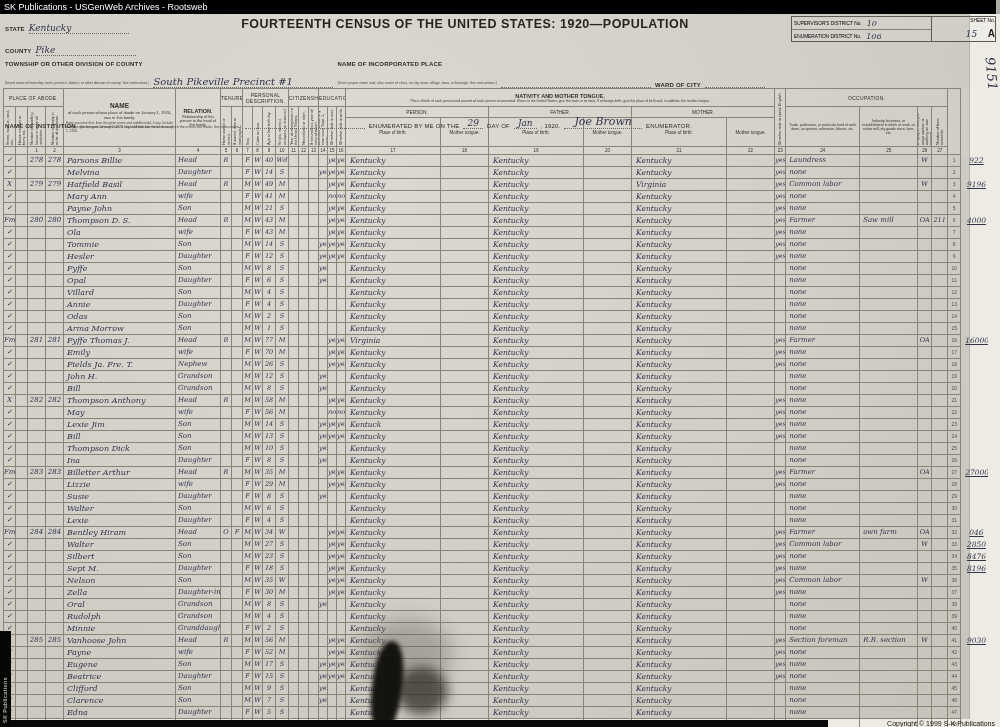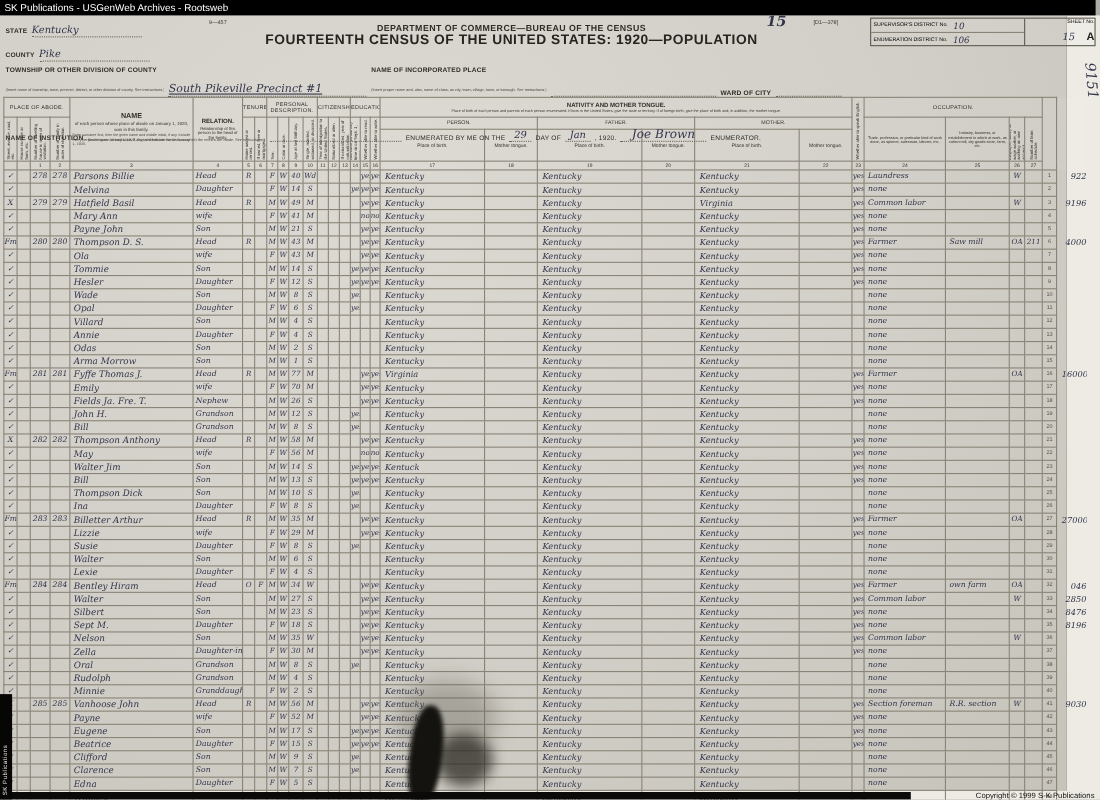--- a/index.html
+++ b/index.html
@@ -41,21 +41,21 @@
   .dist-row { font-size:4.8px; padding:1px 2px; border-bottom:1px solid #8a8478; height:13px; display:flex; align-items:center; }
   .dist-row:last-child { border-bottom:none; }
   .dist-row .dv { font-size:8px; margin-left:5px; }
   .dist-right { flex:1; text-align:right; position:relative; }
   .sheet-lbl { font-size:4.8px; padding-top:1px; }
   .sheet-val { font-size:9px; display:inline-block; margin-right:6px; }
   .sheet-letter { display:inline-block; font-size:10px; font-weight:bold; color:#26231f; }
   .line2 { position:absolute; left:5px; right:215px; top:38px; display:flex; align-items:flex-end; gap:4px; white-space:nowrap; }
   .line3 { position:absolute; left:5px; right:6px; top:57px; display:flex; align-items:flex-end; gap:4px; white-space:nowrap; }
   .lblstack { display:inline-block; vertical-align:bottom; max-width:170px; overflow:hidden; }
-  .hw.big { font-size:10px;text-decoration:underline; }
+  .hw.big { font-size:10px; }
   .hw.med { font-size:9px; padding:0 4px; }
   .hw.sig { font-size:11px; padding:0 10px;margin-top:44px; }
   .w180 { width:180px; } .w150 { width:150px; } .w120 { width:120px; } .w60 { width:60px; }
 
   
   table.census { border-collapse:collapse; table-layout:fixed; width:984px; margin-left:3px; background:transparent; }
   .census th, .census td { border:1px solid #8a8478; overflow:hidden; vertical-align:middle; }
   .census thead th { font-weight:normal; color:#332f29; background:rgba(255,255,255,.06); }
   .census thead tr.r1 { height:18px; } .census thead tr.r2 { height:10px; }
   .census thead tr.r3 { height:26px; } .census thead tr.r4 { height:8px; }
@@ -76,21 +76,21 @@
 
   .census tbody td { height:11.5px; line-height:11px; white-space:nowrap; }
   td.mark { font-size:7px; text-align:center; }
   td.num  { font-size:7px; text-align:center; }
   td.name { font-size:8px; text-align:left; padding-left:3px; }
   td.rel  { font-size:7px; text-align:left; padding-left:2px; }
   td.c    { font-size:6.5px; text-align:center; }
   td.pob  { font-size:7.5px; text-align:left; padding-left:4px; }
   td.occ  { font-size:7px; text-align:left; padding-left:3px; }
   td.ln   { font-family:"Liberation Sans",sans-serif; font-style:normal; font-size:5px; text-align:center; color:#55514a; }
-  td.mgn  { border:none; background:transparent; font-size:7.5px; text-align:right; padding-left:4px; }
+  td.mgn  { border:none; background:transparent; font-size:7.5px; text-align:center; padding-left:4px;text-decoration:underline; }
   th.mgn-h { border:none; background:transparent; }
 
   
   .code9151 { position:absolute; right:-8px; top:52px; transform:rotate(85deg); font-size:13px; z-index:5; }
   .smudge { position:absolute; z-index:8; }
   .s1 { left:372px; bottom:-6px; width:30px; height:92px; background:#14130f; border-radius:45%; filter:blur(2px); transform:rotate(7deg); }
   .s2 { left:396px; bottom:12px; width:52px; height:48px; background:rgba(45,42,36,.75); border-radius:50%; filter:blur(6px); }
   .s3 { left:362px; bottom:40px; width:90px; height:70px; background:rgba(90,85,75,.35); border-radius:50%; filter:blur(10px); }
   .corner-black { position:absolute; left:0; bottom:0; width:11px; height:96px; background:#060605; z-index:12; }
   .corner-black .wm { position:absolute; left:2px; bottom:4px; color:#e8e6df; font-size:5.5px; white-space:nowrap;
@@ -108,26 +108,20 @@
 <div class="scan">
   <div class="paper"></div>
   <div class="content">
 
     <div class="fh">
       <div class="state-block">
         <div class="fl"><span class="lbl b">STATE</span><span class="hw underl">Kentucky</span></div>
         <div class="fl"><span class="lbl b">COUNTY</span><span class="hw underl">Pike</span></div>
       </div>
       <div class="center-block">
-        <div class="dept-line">
-          <span class="code">9—457</span>
-          <span class="dept">DEPARTMENT OF COMMERCE—BUREAU OF THE CENSUS</span>
-          <span class="pageno hw">15</span>
-          <span class="code2">[D1—378]</span>
-        </div>
         <div class="main-title">FOURTEENTH CENSUS OF THE UNITED STATES: 1920—POPULATION</div>
       </div>
       <div class="dist-box">
         <div class="dist-left">
           <div class="dist-row">
               <span>SUPERVISOR'S DISTRICT No.</span>
               <span class="hw dv">10</span>
             </div>
           <div class="dist-row">
               <span>ENUMERATION DISTRICT No.</span>
@@ -588,21 +582,21 @@
             <td class="hw c"></td>
             <td class="hw c"></td>
             <td class="ln">9</td>
             <td class="mgn hw"></td>
           </tr>
           <tr>
             <td class="hw mark">✓</td>
             <td class="hw c"></td>
             <td class="hw num"></td>
             <td class="hw num"></td>
-            <td class="hw name">Wade</td>
+            <td class="hw name">Fyffe</td>
             <td class="hw rel">Son</td>
             <td class="hw c"></td>
             <td class="hw c"></td>
             <td class="hw c">M</td>
             <td class="hw c">W</td>
             <td class="hw c">8</td>
             <td class="hw c">S</td>
             <td class="hw c"></td>
             <td class="hw c"></td>
             <td class="hw c"></td>
@@ -1017,21 +1011,21 @@
             <td class="hw c"></td>
             <td class="hw c"></td>
             <td class="ln">22</td>
             <td class="mgn hw"></td>
           </tr>
           <tr>
             <td class="hw mark">✓</td>
             <td class="hw c"></td>
             <td class="hw num"></td>
             <td class="hw num"></td>
-            <td class="hw name">Walter Jim</td>
+            <td class="hw name">Lexie Jim</td>
             <td class="hw rel">Son</td>
             <td class="hw c"></td>
             <td class="hw c"></td>
             <td class="hw c">M</td>
             <td class="hw c">W</td>
             <td class="hw c">14</td>
             <td class="hw c">S</td>
             <td class="hw c"></td>
             <td class="hw c"></td>
             <td class="hw c"></td>

